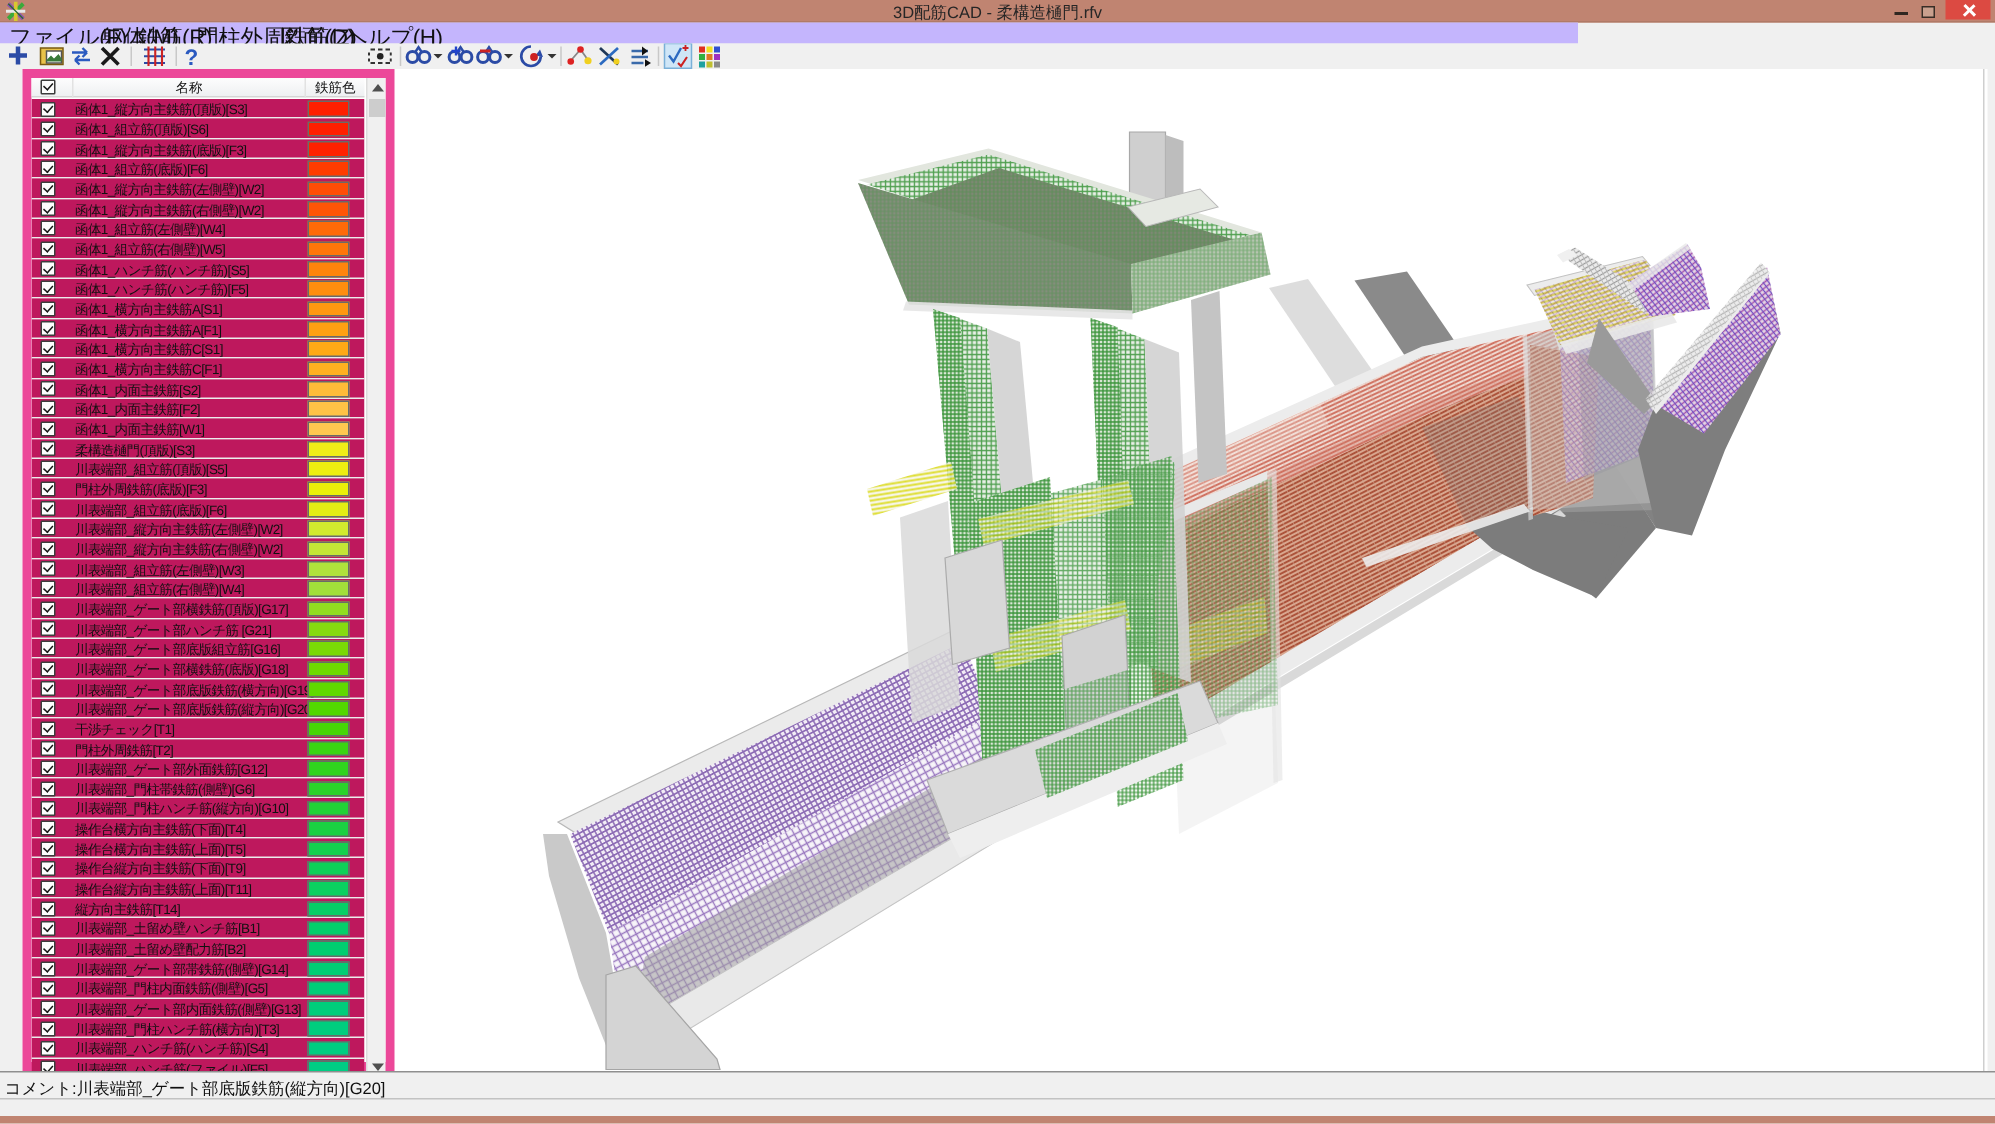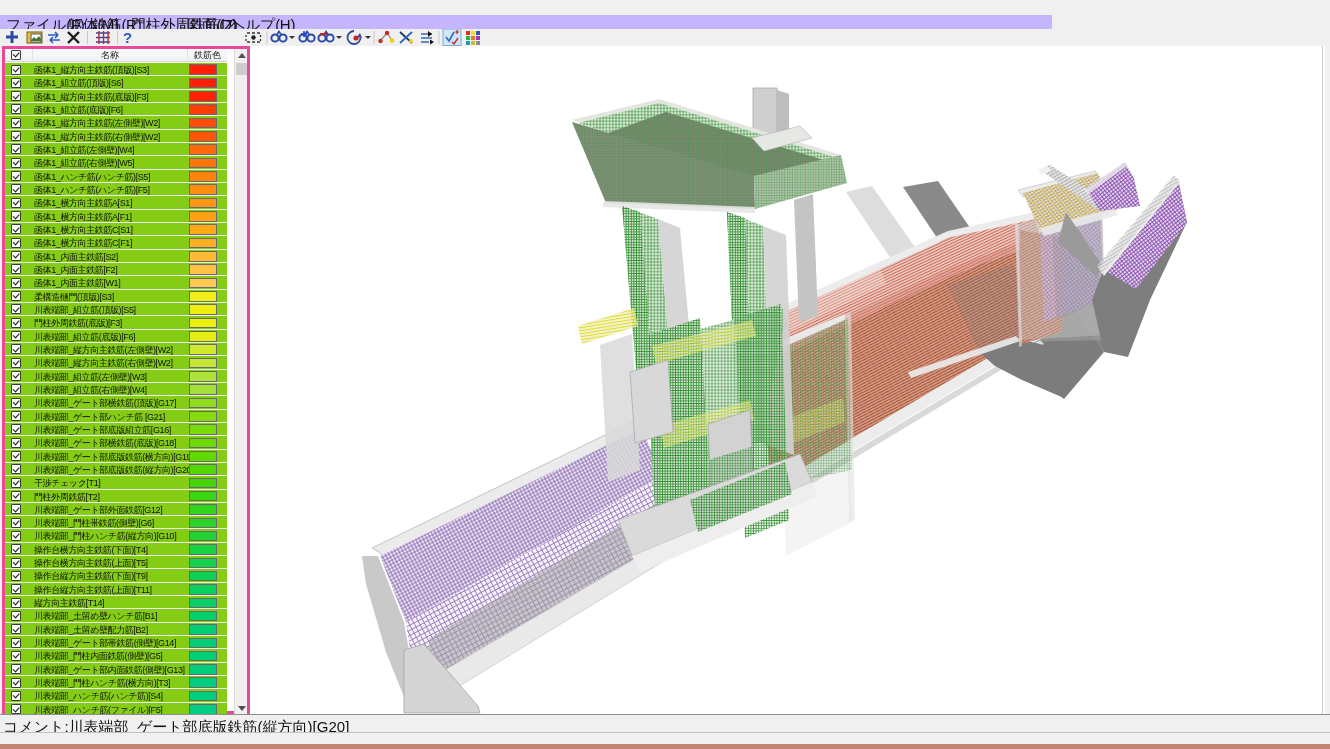--- a/index.html
+++ b/index.html
@@ -10,43 +10,58 @@
 #btn-close{position:absolute;right:3px;top:0;width:30px;height:13px;background:#dc4a42}
 #btn-close i{position:absolute;left:12px;top:3px;width:7px;height:7px}
 #btn-close i::before,#btn-close i::after{content:"";position:absolute;left:2.8px;top:-1px;width:1.8px;height:9.5px;background:#fff}
 #btn-close i::before{transform:rotate(45deg)}
 #btn-close i::after{transform:rotate(-45deg)}
 #btn-max{position:absolute;right:40px;top:3.5px;width:9px;height:8px;border:1.6px solid #382d26;background:#c9a08e}
 #btn-min{position:absolute;right:58px;top:7.5px;width:9px;height:2.6px;background:#2f2620}
 #menubar{position:absolute;left:0;top:15px;width:1052px;height:14px;background:#c4b5fd;font-size:15px;color:#101010;letter-spacing:-0.3px}
 #menubar span{position:absolute;top:1px}
 #toolbar{position:absolute;left:0;top:29px;width:1330px;height:17px;background:#f0f0f0}
-#panel{position:absolute;left:2px;top:46px;width:248px;height:668px;background:#fff;border:3px solid #ec4899}
+#panel{position:absolute;left:15px;top:46px;width:248px;height:668px;background:#fff;border:6px solid #ec4899}
 #phead{position:absolute;left:0;top:0;width:222px;height:13px;background:linear-gradient(#fdfdfd,#eef0f2);border-bottom:1px solid #d5d5d5;font-size:9px;color:#101010}
 #phead .h1{position:absolute;left:27px;top:0px;width:156px;text-align:center;border-left:1px solid #e2e2e2;border-right:1px solid #e2e2e2;height:13px}
 #phead .h2{position:absolute;left:183px;top:0px;width:39px;text-align:center}
 #prows{position:absolute;left:0;top:14px;width:222px;height:653px;overflow:hidden}
-.row{position:relative;height:13.34px;border-bottom:1px solid #ececec;background:#84cc16}
+.row{position:relative;height:13.34px;border-bottom:1px solid #ececec;background:#be185d}
 .cb{position:absolute;left:6px;top:1.5px;width:10px;height:10px;border:1.4px solid #3c3c3c;background:#fcfcfc;border-radius:1px}
 .cb::after{content:"";position:absolute;left:1.2px;top:1.4px;width:5px;height:2.6px;border-left:1.6px solid #161616;border-bottom:1.6px solid #161616;transform:rotate(-48deg)}
 .nm{position:absolute;left:29px;top:1px;font-size:9px;color:#111;white-space:nowrap;letter-spacing:-0.4px}
 .sw{position:absolute;left:184px;top:1.4px;width:28px;height:10.6px;border:1px solid #6a6a6a}
 #vscroll{position:absolute;right:0px;top:0px;width:13px;height:666px;background:#f0f0f0;border-left:1px solid #dcdcdc}
 .tri-up{position:absolute;top:4px;left:3px;width:0;height:0;border-left:4px solid transparent;border-right:4px solid transparent;border-bottom:5px solid #505050}
 .tri-dn{position:absolute;bottom:4px;left:3px;width:0;height:0;border-left:4px solid transparent;border-right:4px solid transparent;border-top:5px solid #505050}
 #vs-th{position:absolute;top:14px;left:1px;width:11px;height:12px;background:#cdcdcd}
 #viewport{position:absolute;left:240px;top:46px;width:1085px;height:668px;background:#ffffff}
 #vline{position:absolute;left:1322px;top:46px;width:1px;height:668px;background:#cfcfcf}
-#status1{position:absolute;left:0;top:714px;width:1330px;height:17px;background:#f0f0f0;border-top:1px solid #8f8f8f;font-size:15px;color:#101010}
+#status1{position:absolute;left:0;top:714px;width:1330px;height:17px;background:#f0f0f0;border-top:1px solid #8f8f8f;font-size:11px;color:#101010}
 #status1 span{position:absolute;left:3px;top:3px}
 #status2{position:absolute;left:0;top:732px;width:1330px;height:12px;background:#f0f0f0;border-top:1px solid #c2c2c2}
 #bstrip{position:absolute;left:0;top:744px;width:1330px;height:5px;background:#c08471}
 </style></head>
 <body>
 <div id="win">
+  <div id="titlebar">
+    <svg style="position:absolute;left:4px;top:1px" width="13" height="13" viewBox="0 0 13 13">
+      <path d="M1.5 1.5L11.5 11.5" stroke="#8a58b0" stroke-width="2.6"></path>
+      <path d="M11.5 1.5L1.5 11.5" stroke="#3aaa3a" stroke-width="2.6"></path>
+      <path d="M6.5 0v13" stroke="#d8c830" stroke-width="2.4"></path>
+      <path d="M0 6.5h13" stroke="#e8e8e8" stroke-width="2"></path>
+      <path d="M1.5 1.5L11.5 11.5" stroke="#2a6a2a" stroke-width="0.8"></path>
+    </svg>
+    <div id="title">3D配筋CAD - 柔構造樋門.rfv</div>
+    <div id="btn-min"></div>
+    <div id="btn-max"></div>
+    <div id="btn-close">
+        <i></i>
+      </div>
+  </div>
   <div id="menubar">
     <span style="left:6px">ファイル(F)</span>
     <span style="left:68px">躯体(M)</span>
     <span style="left:92px">鉄筋(R)</span>
     <span style="left:131px">門柱外周鉄筋(Z)</span>
     <span style="left:187px">図面(D)</span>
     <span style="left:230px">ヘルプ(H)</span>
   </div>
   <div id="toolbar">
   <svg width="500" height="17" viewBox="0 0 500 17">

